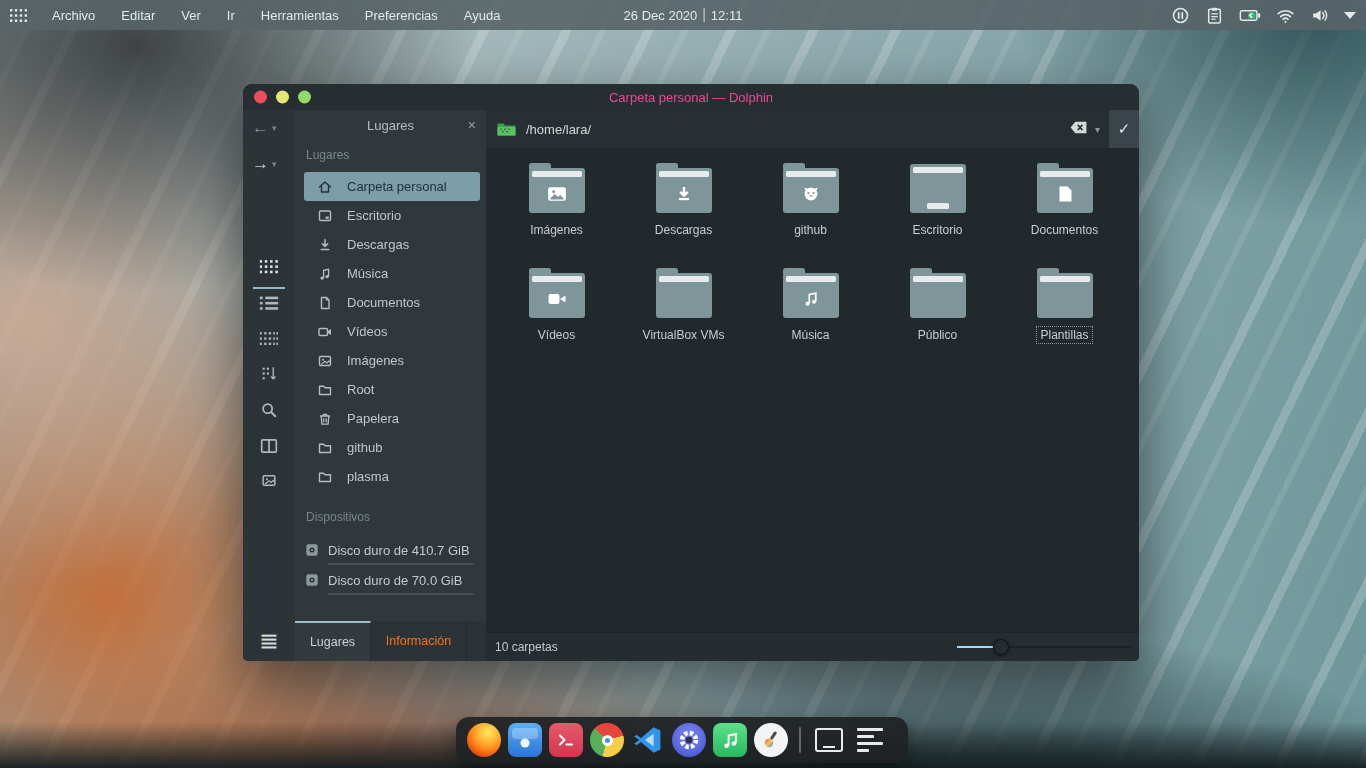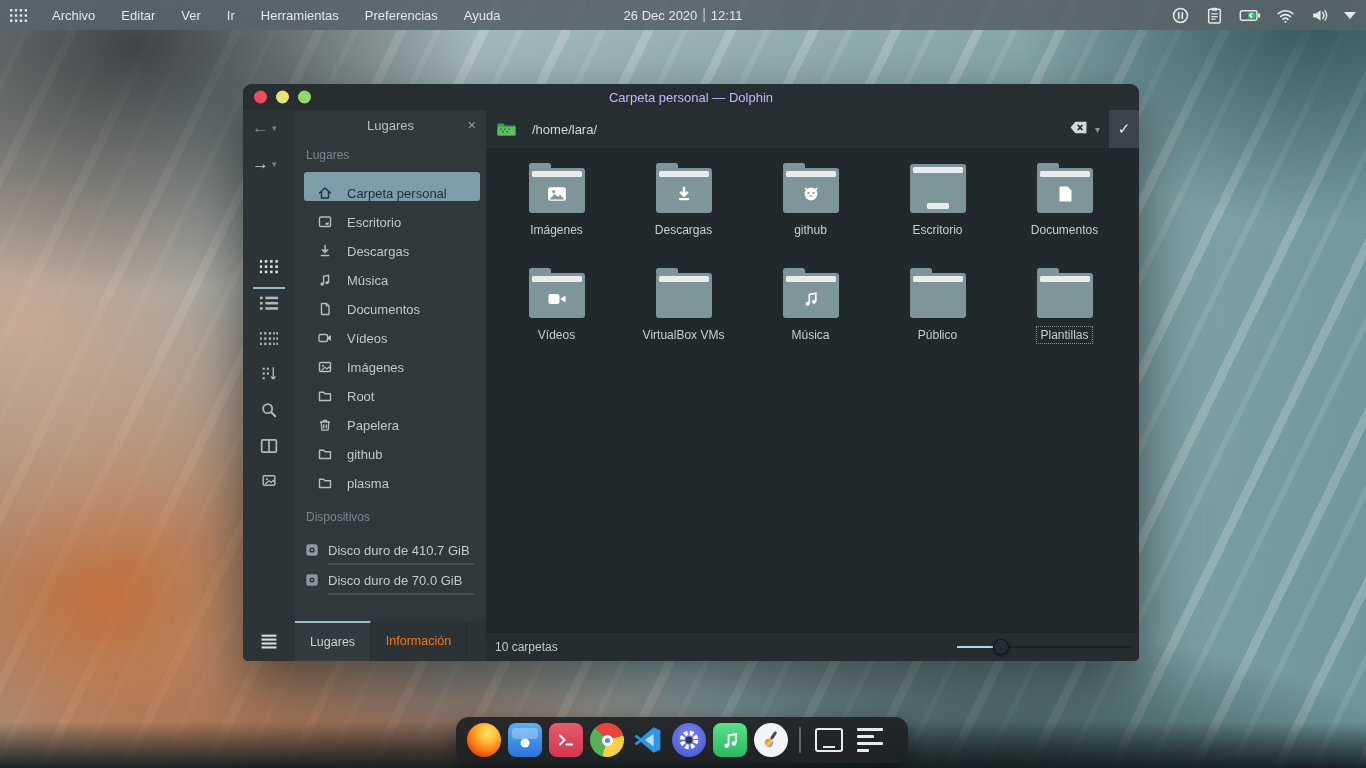--- a/index.html
+++ b/index.html
@@ -38,58 +38,58 @@
   .tray svg { display:block; }
   .tray-caret { width:0; height:0; border-left:6px solid transparent; border-right:6px solid transparent; border-top:7px solid #e3e8e8; }
 
   
   .window {
     position:absolute; left:243px; top:84px; width:896px; height:577px; z-index:10;
     border-radius:9px 9px 5px 5px; overflow:hidden; background:#22292d;
     box-shadow:0 22px 60px rgba(0,0,0,0.55);
   }
   .titlebar { height:26px; background:#262e32; position:relative; display:flex; align-items:center; justify-content:center; }
-  .title { color:#c4b5fd; font-size:13px; }
+  .title { color:#ec4899; font-size:13px; }
   .lights { position:absolute; left:11px; top:50%; transform:translateY(-50%); display:flex; gap:9px; }
   .light { width:13px; height:13px; border-radius:50%; }
   .body { position:absolute; top:26px; bottom:0; left:0; right:0; display:flex; }
 
   
   .strip { width:52px; background:#2c3438; position:relative; flex:none; }
   .strip .s-ab { position:absolute; left:50%; transform:translateX(-50%); color:#aeb9bd; }
   .strip svg { display:block; }
   .nav { position:absolute; left:9px; display:flex; align-items:center; gap:3px; }
   .nav .arr { font-size:17px; line-height:1; }
   .nav .crt { font-size:9px; color:#7b868a; }
   .mode-underline { position:absolute; top:177px; left:10px; width:32px; height:2px; background:#8fb8cb; }
 
   
   .panel { width:191px; background:#30383c; position:relative; flex:none; font-size:13px; }
   .panel-header { height:30px; display:flex; align-items:center; justify-content:center; color:#b6bfc2; position:relative; }
   .panel-close { position:absolute; right:10px; color:#97a1a5; font-size:14px; cursor:default; }
   .sec-label { position:absolute; left:11px; color:#7b878b; font-size:12px; }
   .items { position:absolute; top:62px; left:0; right:0; }
-  .p-item { height:29px; margin:0 6px 0 9px; display:flex; align-items:flex-end; padding-left:13px; border-radius:3px; color:#bfc8cb; }
+  .p-item { height:29px; margin:0 6px 0 9px; display:flex; align-items:center; padding-left:13px; border-radius:3px; color:#bfc8cb; }
   .p-item svg { width:16px; height:16px; margin-right:14px; flex:none; color:#b4bdc0; }
   .p-item.sel { background:#7e9dab; color:#20303a; }
   .p-item.sel svg { color:#20303a; }
   .dev { position:absolute; left:9px; right:12px; height:24px; display:flex; align-items:center; }
   .dev svg { width:16px; height:16px; margin-right:8px; color:#8d989d; flex:none; }
   .dev .dev-label { color:#c3cbce; white-space:nowrap; }
   .dev .bar { position:absolute; left:24px; right:0; bottom:-3px; height:2px; background:#454f54; }
   .dev .bar .fill { height:2px; background:#7fb6d9; }
   .tabbar { position:absolute; bottom:0; left:0; right:0; height:40px; display:flex; background:#2b3337; }
   .tab { display:flex; align-items:center; justify-content:center; font-size:12.5px; color:#f97316; border-right:1px solid #242b2f; }
   .tab.active { background:#333b3f; color:#ccd3d6; border-top:2px solid #9cc0d0; }
   .tab-lugares { width:76px; }
   .tab-info { width:96px; }
 
   
   .main { flex:1; display:flex; flex-direction:column; background:#22292d; min-width:0; }
-  .locbar { height:38px; background:#272f33; display:flex; align-items:center; padding-left:11px; position:relative; flex:none;gap:6px; }
+  .locbar { height:38px; background:#272f33; display:flex; align-items:center; padding-left:11px; position:relative; flex:none; }
   .loc-path { margin-left:10px; color:#d2d8da; font-size:13px; }
   .loc-right { position:absolute; right:0; top:0; height:100%; display:flex; align-items:center; }
   .loc-caret { color:#8d989c; font-size:10px; margin:0 9px 0 7px; }
   .loc-go { width:30px; height:100%; background:#3a444a; display:flex; align-items:center; justify-content:center; color:#eceff0; font-size:15px; }
   .view { flex:1; position:relative; }
   .grid { position:absolute; left:7px; top:14px; display:grid; grid-template-columns:repeat(5,127px); row-gap:30px; }
   .cell { width:127px; display:flex; flex-direction:column; align-items:center; }
   .tile { position:relative; width:56px; height:45px; margin-top:6px; background:#7e9599; border-radius:3px; }
   .tile::before { content:""; position:absolute; top:-5px; left:0; width:22px; height:6px; background:#7e9599; border-radius:2.5px 2.5px 0 0; }
   .tile .stripe { position:absolute; top:3px; left:3px; right:3px; height:6px; background:#e8ecec; border-radius:1.5px; }

